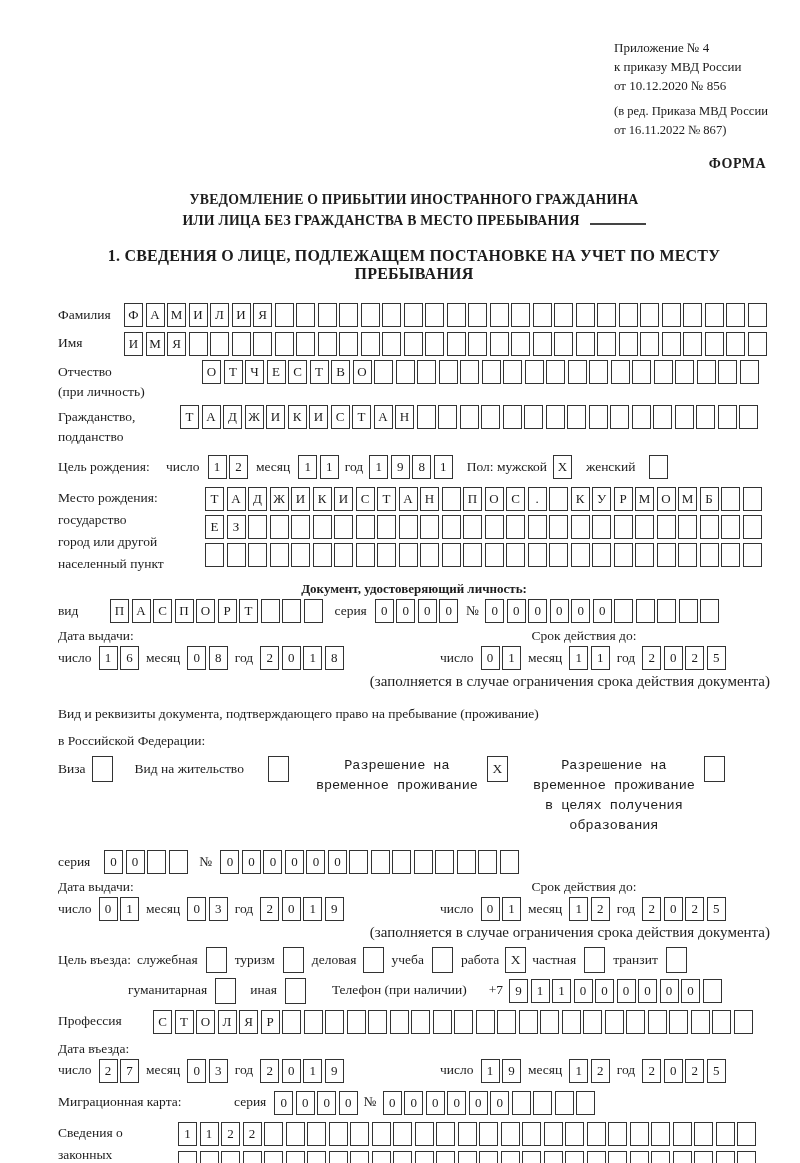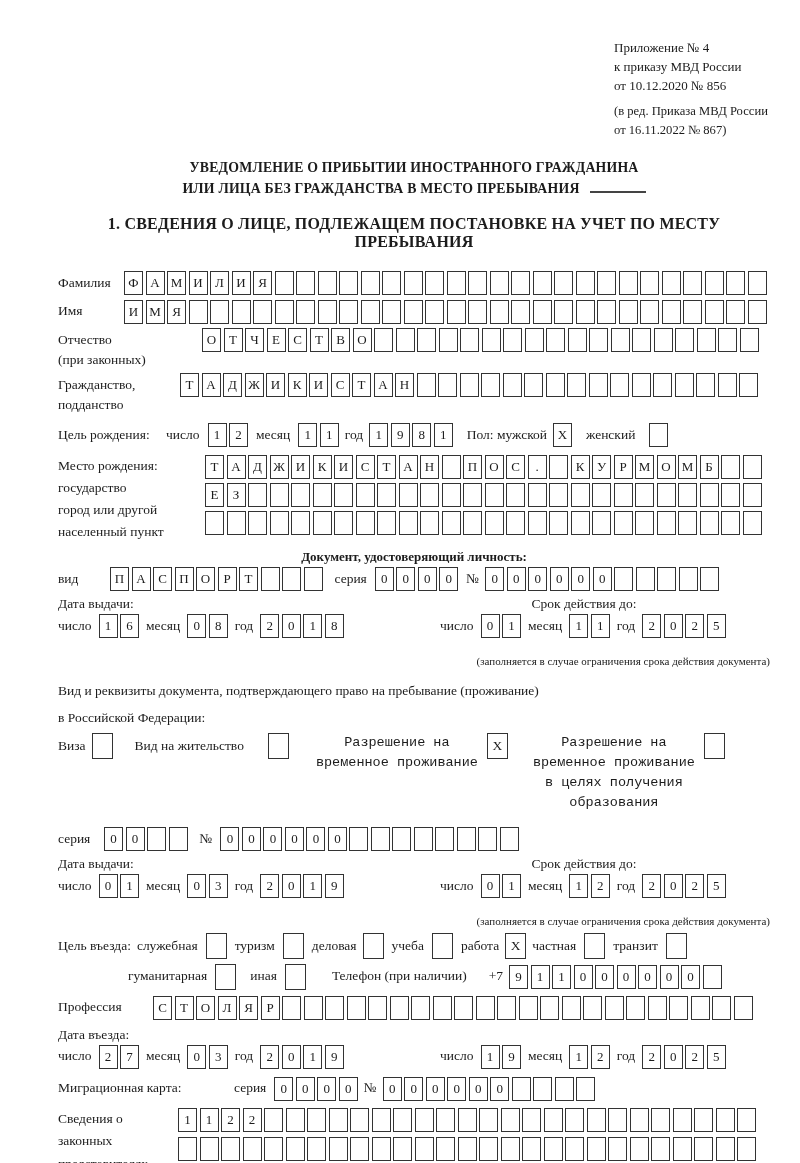--- a/index.html
+++ b/index.html
@@ -41,39 +41,40 @@
   .title-underline { display:inline-block; width:56px; border-bottom:2px solid #444; height:12px; margin-left:10px; }
   .sect { text-align:center; font-weight:bold; font-size:16px; margin-top:16px; letter-spacing:.2px; }
 
   .doc-head { text-align:center; font-weight:bold; font-size:13px; margin-top:6px; }
 
   .date-heads { display:flex; margin-top:5px; font-size:13.5px; }
   .date-heads .dh-l { width:340px; text-align:left; }
   .date-heads .dh-r { flex:1; text-align:center; }
   .date-row { display:flex; align-items:center; margin-top:2px; }
   .dgroup { display:inline-flex; align-items:center; gap:7px; }
-  .note { font-size:11px; text-align:right; margin-top:17px; }
+  .note { font-size:15px; text-align:right; margin-top:3px; }
 
   .gap8{ margin-left:8px; } .gap14{ margin-left:14px; } .gap6{ margin-left:6px; }
   .optlabel { font-size:13.5px; line-height:20px; text-align:center;font-family:Liberation Mono, monospace; }
 </style>
 </head>
 <body>
 
 <div class="page">
 
   <div class="hdr">
     <div>Приложение № 4</div>
     <div>к приказу МВД России</div>
     <div>от 10.12.2020 № 856</div>
     <div class="sub">
       <div>(в ред. Приказа МВД России</div>
       <div>от 16.11.2022 № 867)</div>
     </div>
   </div>
+  <div class="forma">ФОРМА</div>
 
   <div class="title">
     <div>УВЕДОМЛЕНИЕ О ПРИБЫТИИ ИНОСТРАННОГО ГРАЖДАНИНА</div>
     <div>
       <span>ИЛИ ЛИЦА БЕЗ ГРАЖДАНСТВА В МЕСТО ПРЕБЫВАНИЯ</span><span class="title-underline"></span>
     </div>
   </div>
 
   <div class="sect">1. СВЕДЕНИЯ О ЛИЦЕ, ПОДЛЕЖАЩЕМ ПОСТАНОВКЕ НА УЧЕТ ПО МЕСТУ ПРЕБЫВАНИЯ</div>
 
@@ -145,21 +146,21 @@
         <span class="cell"></span>
         <span class="cell"></span>
         <span class="cell"></span>
         <span class="cell"></span>
       </span>
   </div>
 
   <div class="rowt">
     <span style="width:144px">
       <span class="lbl" style="display:block;line-height:24px">Отчество</span>
-      <span class="lbl" style="display:block">(при законных)</span>
+      <span class="lbl" style="display:block">(при личность)</span>
     </span>
     <span class="cells">
         <span class="cell">О</span>
         <span class="cell">Т</span>
         <span class="cell">Ч</span>
         <span class="cell">Е</span>
         <span class="cell">С</span>
         <span class="cell">Т</span>
         <span class="cell">В</span>
         <span class="cell">О</span>

